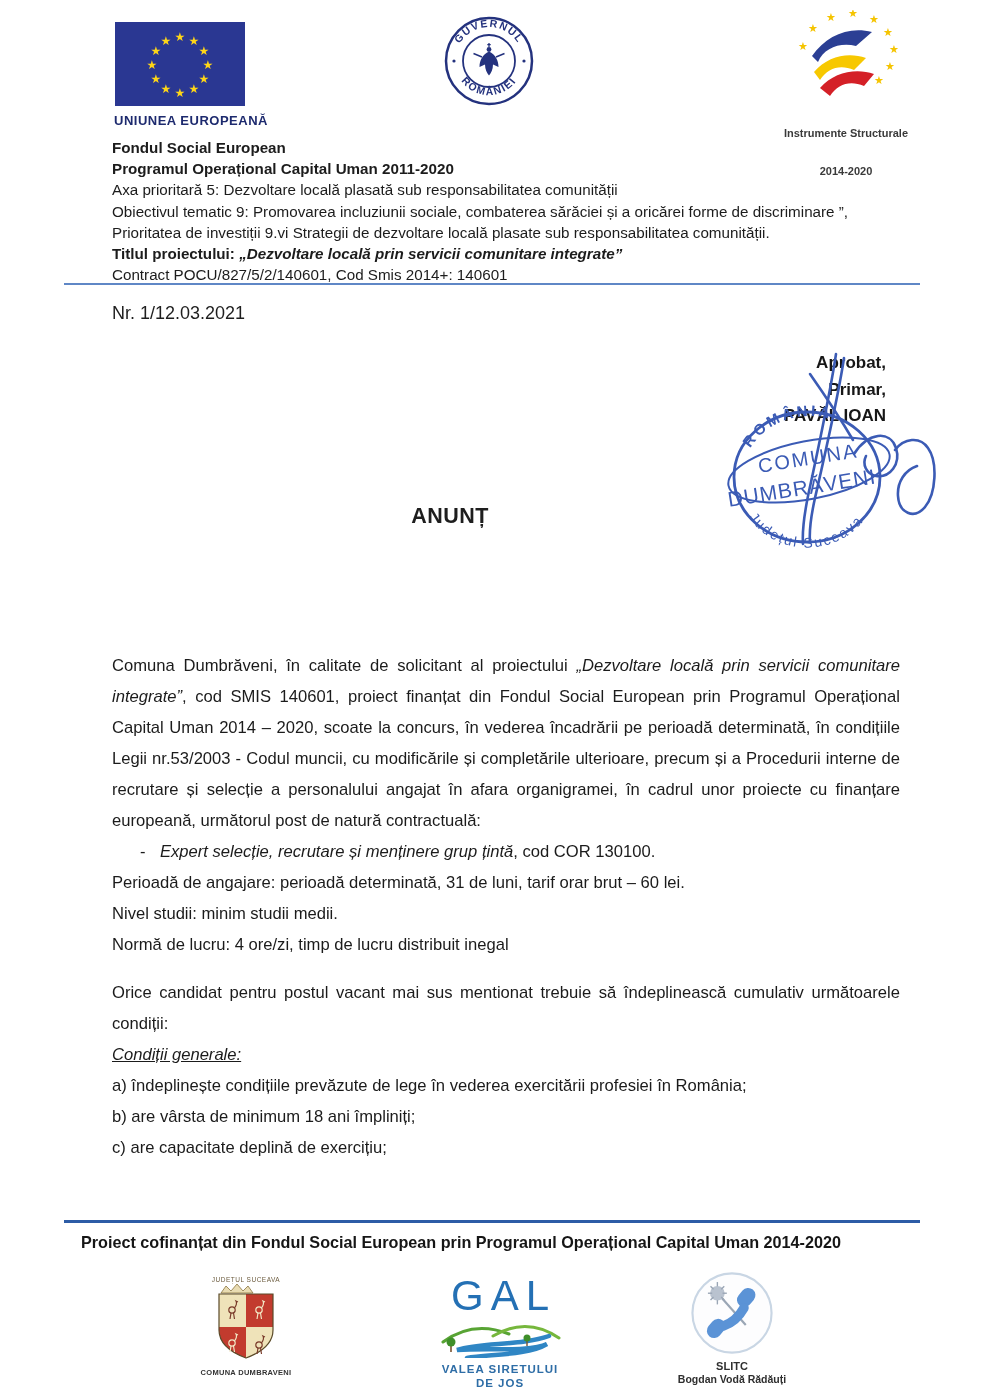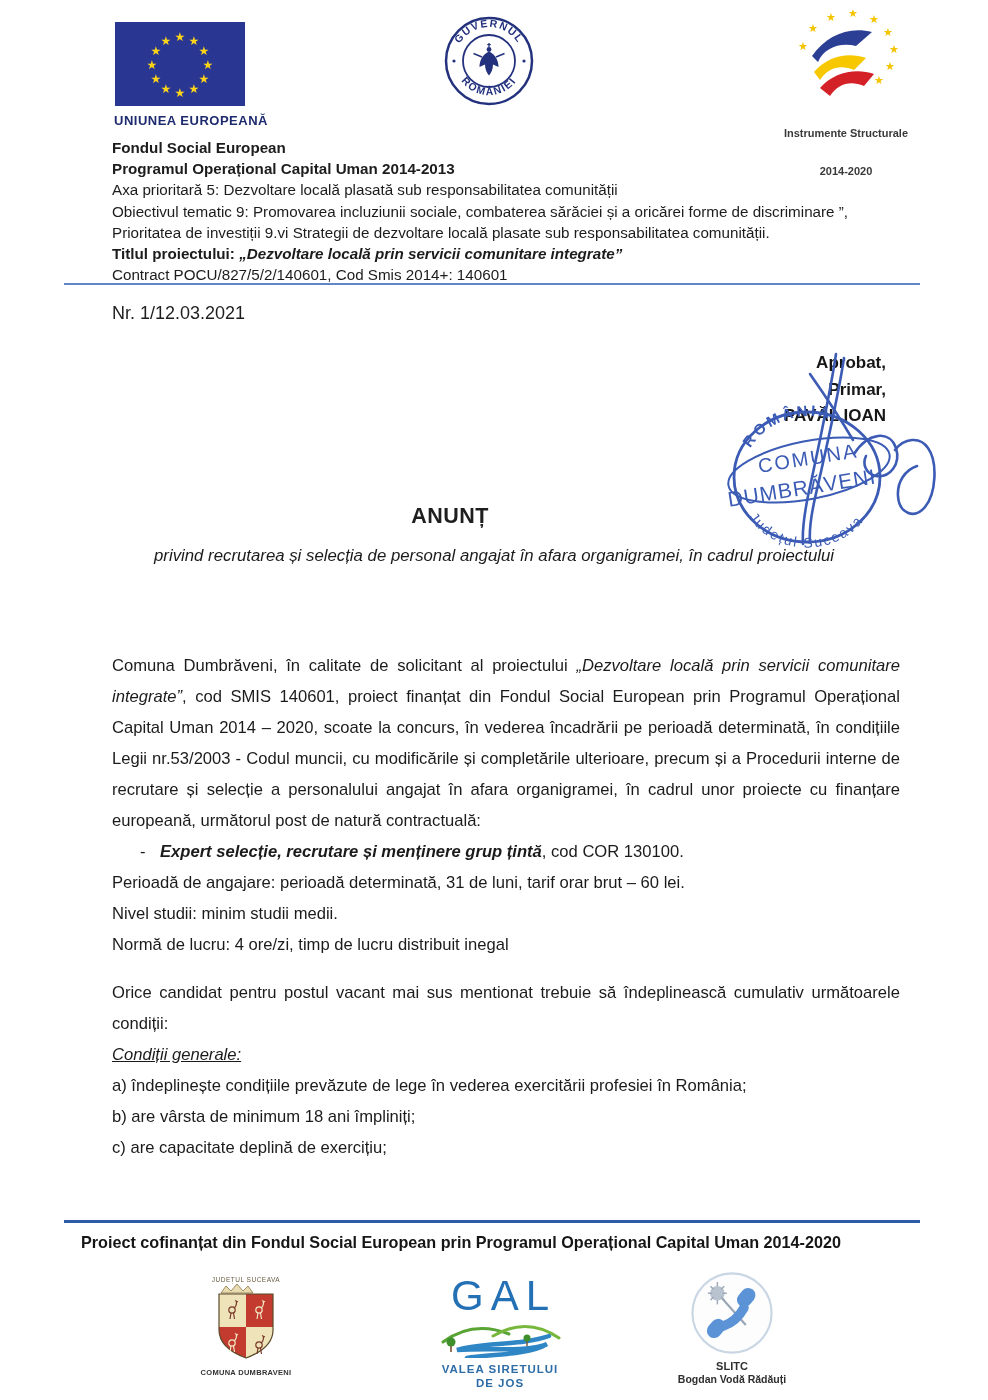--- a/index.html
+++ b/index.html
@@ -29,21 +29,21 @@
   
   .doc-title{position:absolute;left:0;top:504px;width:900px;text-align:center;font-size:21.5px;font-weight:bold;letter-spacing:.5px;margin:0;}
   .subtitle{position:absolute;left:0;width:988px;text-align:center;font-style:italic;font-size:16.8px;color:#1b1b1b;}
   .subtitle.s1{top:546px;}
   .subtitle.s2{top:581px;}
   
   .body-block{position:absolute;left:112px;top:650px;width:788px;font-size:16.6px;line-height:31px;color:#1b1b1b;}
   .body-block p{margin:0;}
   .p-just{text-align:justify;}
   .it{font-style:italic;}
-  .bi{font-weight:bold;font-style:italic;}
+  .bi{font-weight:normal;font-style:italic;}
   .bullet-line{padding-left:28px;}
   .bullet-line .dash{display:inline-block;width:20px;}
   .gap{height:17px;}
   .cond-head{font-style:italic;text-decoration:underline;}
   
   .rule2{position:absolute;left:64px;top:1220px;width:856px;height:3px;background:#2d5ca6;}
   .footer-text{position:absolute;left:0;top:1233px;width:922px;text-align:center;font-size:16.2px;font-weight:bold;color:#161616;}
   
   .coa{position:absolute;left:196px;top:1276px;width:100px;text-align:center;}
   .coa-top{font-size:6.5px;color:#6b5b3e;letter-spacing:.5px;white-space:nowrap;}
@@ -117,21 +117,21 @@
       <path d="M24 46 C38 26 60 16 84 22 L68 36 C52 32 36 38 30 52 Z" fill="#2b3f94"></path>
       <path d="M26 62 C40 46 60 42 78 48 L66 60 C52 54 40 58 32 70 Z" fill="#f7c800"></path>
       <path d="M32 78 C46 62 68 58 86 64 L76 76 C62 70 50 74 42 86 Z" fill="#d42027"></path>
     </svg>
     <div class="is-label">Instrumente Structurale</div>
     <div class="is-label">2014-2020</div>
   </div>
 
   <div class="header-text">
     <div class="b">Fondul Social European</div>
-    <div class="b">Programul Operațional Capital Uman 2014-2013</div>
+    <div class="b">Programul Operațional Capital Uman 2011-2020</div>
     <div>Axa prioritară 5: Dezvoltare locală plasată sub responsabilitatea comunității</div>
     <div>Obiectivul tematic 9: Promovarea incluziunii sociale, combaterea sărăciei și a oricărei forme de discriminare ”,</div>
     <div>Prioritatea de investiții 9.vi Strategii de dezvoltare locală plasate sub responsabilitatea comunității.</div>
     <div><span class="b">Titlul proiectului: </span><span class="bi">„Dezvoltare locală prin servicii comunitare integrate”</span></div>
     <div>Contract POCU/827/5/2/140601, Cod Smis 2014+: 140601</div>
   </div>
 
   <div class="rule1"></div>
 
   <div class="doc-number">Nr. 1/12.03.2021</div>
@@ -162,21 +162,20 @@
     <g stroke="#3b5bb5" stroke-width="2.6" fill="none" stroke-linecap="round">
       <path d="M146 8 C140 48 128 104 118 150 C114 170 112 184 113 198"></path>
       <path d="M154 12 C148 52 136 104 125 152 C121 170 119 184 120 196"></path>
       <path d="M120 28 C134 48 150 72 163 94"></path>
       <path d="M164 108 C178 86 200 84 206 102 C211 118 200 132 186 130 C176 128 172 118 176 110"></path>
       <path d="M205 104 C214 92 230 90 238 102 C248 116 246 148 235 161 C224 174 209 167 208 150 C207 136 215 124 227 120"></path>
     </g>
   </svg>
 
   <h1 class="doc-title">ANUNȚ</h1>
-  <div class="subtitle s1">privind recrutarea și selecția de personal angajat în afara organigramei, în cadrul proiectului</div>
 
   <div class="body-block">
     <p class="p-just"><span>Comuna Dumbrăveni, în calitate de solicitant al proiectului </span><span class="it">„Dezvoltare locală prin servicii comunitare integrate”</span><span>, cod SMIS 140601, proiect finanțat din Fondul Social European prin Programul Operațional Capital Uman 2014 – 2020, scoate la concurs, în vederea încadrării pe perioadă determinată, în condițiile Legii nr.53/2003 - Codul muncii, cu modificările și completările ulterioare, precum și a Procedurii interne de recrutare și selecție a personalului angajat în afara organigramei, în cadrul unor proiecte cu finanțare europeană, următorul post de natură contractuală:</span></p>
     <div class="bullet-line"><span class="dash">-</span><span class="bi">Expert selecție, recrutare și menținere grup țintă</span><span>, cod COR 130100.</span></div>
     <div>Perioadă de angajare: perioadă determinată, 31 de luni, tarif orar brut – 60 lei.</div>
     <div>Nivel studii: minim studii medii.</div>
     <div>Normă de lucru: 4 ore/zi, timp de lucru distribuit inegal</div>
     <div class="gap"></div>
     <p class="p-just">Orice candidat pentru postul vacant mai sus mentionat trebuie să îndeplinească cumulativ următoarele condiții:</p>
     <div class="cond-head">Condiții generale:</div>

